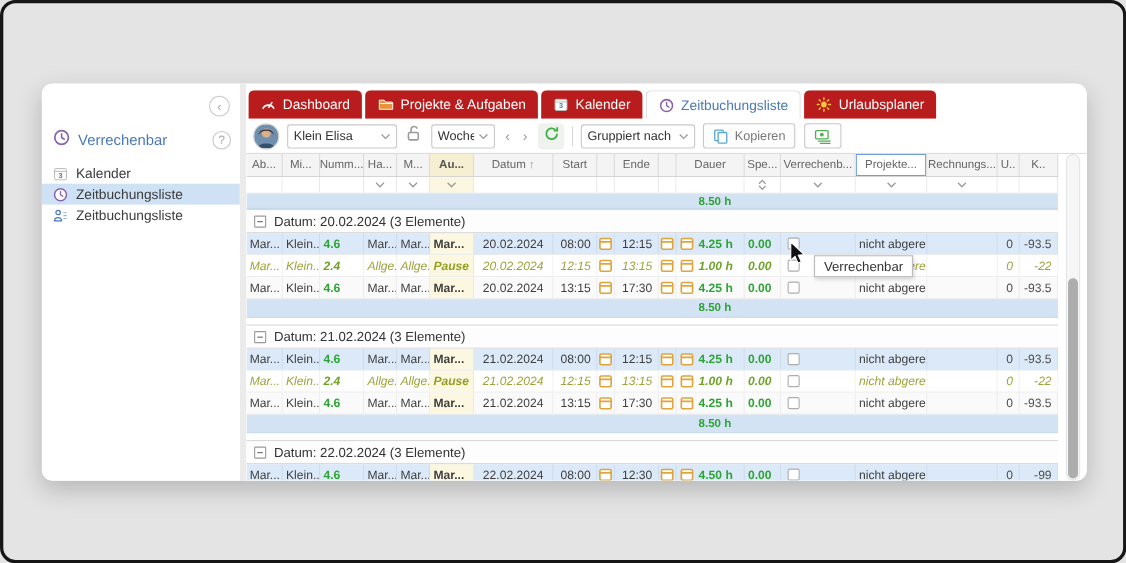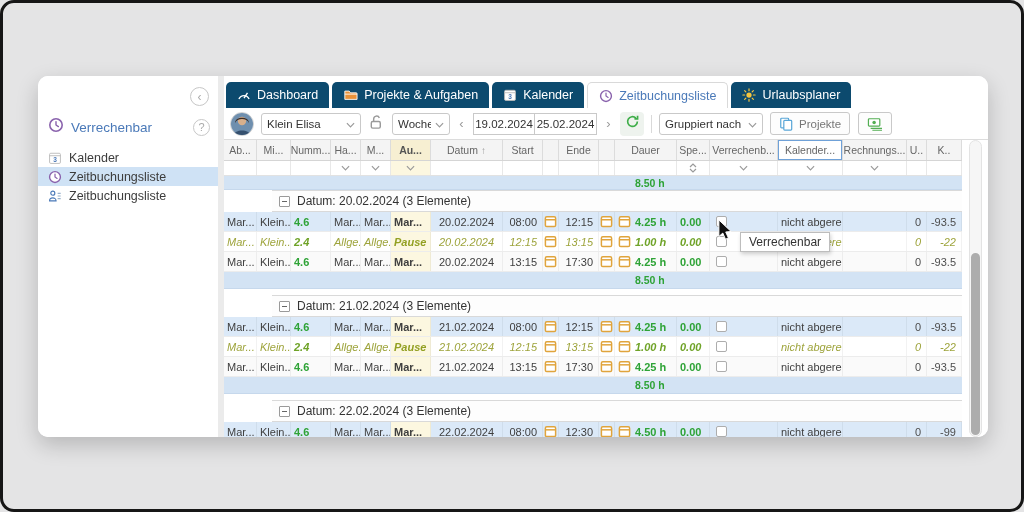--- a/index.html
+++ b/index.html
@@ -25,21 +25,21 @@
   .help-btn { width:17px; height:17px; border:1px solid #c7c7c7; border-radius:50%; color:#aaa;
               font-size:11px; display:flex; align-items:center; justify-content:center; background:#fff; }
   .sb-items { position:absolute; top:72px; left:0; right:0; }
   .sb-item { display:flex; align-items:center; gap:7px; height:19px; padding-left:10px;
              font-size:12.5px; color:#3c3c3c; cursor:pointer; }
   .sb-item.active { background:#cfe2f5; }
   .sb-item svg { flex:none; }
 
   
   .tabbar { display:flex; gap:3px; height:26px; padding-left:2px; overflow:hidden; }
-  .tab { display:flex; align-items:center; gap:6px; padding:0 11px; background:#0c4a6e; color:#fff;
+  .tab { display:flex; align-items:center; gap:6px; padding:0 11px; background:#b91c1c; color:#fff;
          font-size:12.5px; border-radius:5px 5px 0 0; white-space:nowrap; cursor:pointer; flex:none; }
   .tab.active { background:#fff; color:#4a79b8; border:1px solid #d9d9d9; border-bottom:none; }
 
   
   .toolbar { display:flex; align-items:center; height:32px; padding-left:6px; gap:7px;
              border-bottom:1px solid #dcdcdc; overflow:hidden; width:841px; }
   .avatar { width:24px; height:24px; border-radius:50%; overflow:hidden; flex:none; border:1px solid #d0d0d0; }
   .sel { display:flex; align-items:center; height:22px; border:1px solid #c9c9c9; border-radius:3px;
          background:#fff; font-size:11.5px; color:#333; padding:0 5px; gap:4px; cursor:pointer; flex:none; }
   .sel .lbl { flex:1; overflow:hidden; white-space:nowrap; }
@@ -67,21 +67,21 @@
   .gf-row { height:15px; background:#fdfdfd; border-bottom:1px solid #e2e2e2; }
   .fcell { display:flex; align-items:center; justify-content:center; border-right:1px solid #e8e8e8;
            background:#fff; cursor:pointer; flex:none; }
   .fcell.accent { background:#fcf7e0; }
   .gbody { height:261px; overflow:hidden; width:738px; }
   .sumrow { height:17px; background:#d3e3f4; border-bottom:1px solid #c6d8ec; display:flex; align-items:center; }
   .sumrow.partial { height:14px; }
   .sumrow span { padding-left:411px; font-size:10.5px; font-weight:bold; color:#2ea336; white-space:nowrap; }
   .spacer { height:6px; background:#fff; }
   .grouphdr { height:22px; display:flex; align-items:center; gap:7px; padding-left:7px; background:#fdfdfd;
-              border-top:1px solid #d9d9d9; border-bottom:1px solid #d9d9d9; font-size:12px; color:#333;margin-left:48px; }
+              border-top:1px solid #d9d9d9; border-bottom:1px solid #d9d9d9; font-size:12px; color:#333; }
   .collapse-box { width:11px; height:11px; border:1px solid #9a9a9a; border-radius:1px; position:relative;
                   background:#fff; cursor:pointer; flex:none; }
   .collapse-box::after { content:""; position:absolute; left:2px; right:2px; top:4px; height:1px; background:#666; }
   .row { height:20px; border-bottom:1px solid #ececec; font-size:11px; color:#3e3e3e; cursor:pointer; }
   .row.highlight { background:#dbe9f8; }
   .row.plain { background:#fafafa; }
   .row.pause { background:#fff; color:#9ea43c; font-style:italic; }
   .cell { display:flex; align-items:center; border-right:1px solid rgba(0,0,0,.05); overflow:hidden;
           white-space:nowrap; padding:0 3px; flex:none; }
   .cell.al { justify-content:flex-start; }
@@ -247,24 +247,20 @@
               <path d="M6 8.5V5.8a3.1 3.1 0 0 1 6-1.1" fill="none" stroke="#9a9a9a" stroke-width="1.5"></path>
             </svg>
         </span>
         <div class="sel" style="width:58px">
           <span class="lbl">Woche</span>
           <span><svg width="9" height="6" viewBox="0 0 10 6">
                 <path d="M1 1l4 4 4-4" stroke="#9a9a9a" fill="none" stroke-width="1.3"></path>
               </svg></span>
         </div>
         <span class="nav-chev">‹</span>
-        <div class="date-pair">
-          <input class="date-input" readonly="" value="19.02.2024" style="">
-          <input class="date-input" readonly="" value="25.02.2024" style="">
-        </div>
         <span class="nav-chev">›</span>
         <div class="refresh-btn">
           <span><svg width="15" height="15" viewBox="0 0 16 16">
                 <path d="M13.2 8a5.2 5.2 0 1 1-1.6-3.7" fill="none" stroke="#3fae49" stroke-width="1.8"></path>
                 <path d="M13.4 1.8v3.3h-3.3" fill="none" stroke="#3fae49" stroke-width="1.8"></path>
               </svg></span>
         </div>
         <div class="tb-div"></div>
         <div class="sel" style="width:104px">
           <span class="lbl">Gruppiert nach D</span>
@@ -273,21 +269,21 @@
               </svg></span>
         </div>
         <span id="tb-buttons" style="display:flex;gap:8px">
             <div class="btn">
               <span style="display: inline-flex;">
                 <svg width="14" height="15" viewBox="0 0 16 16">
                   <rect x="2" y="2" width="9" height="11" rx="1" fill="#fff" stroke="#5aa7d8" stroke-width="1.4"></rect>
                   <rect x="5.5" y="4.5" width="9" height="11" rx="1" fill="#fff" stroke="#5aa7d8" stroke-width="1.4"></rect>
                 </svg>
               </span>
-              <span>Projekte</span>
+              <span>Kopieren</span>
             </div>
             <div class="btn">
               <span style="display: inline-flex;">
                 <svg width="16" height="14" viewBox="0 0 18 16">
                   <rect x="1.5" y="2" width="13" height="8.5" rx="1" fill="#fff" stroke="#53ae53" stroke-width="1.4"></rect>
                   <circle cx="8" cy="6.2" r="2" fill="#53ae53"></circle>
                   <path d="M4 13h13M6 15.2h11" stroke="#53ae53" stroke-width="1.3" fill="none"></path>
                 </svg>
               </span>
             </div>
@@ -334,21 +330,21 @@
             <div class="hcell" style="width: 62px;">
               <span>Dauer</span>
             </div>
             <div class="hcell" style="width: 33px;">
               <span>Spe...</span>
             </div>
             <div class="hcell" style="width: 68px;">
               <span>Verrechenb...</span>
             </div>
             <div class="hcell focused" style="width: 65px;">
-              <span>Kalender...</span>
+              <span>Projekte...</span>
             </div>
             <div class="hcell" style="width: 64px;">
               <span>Rechnungs...</span>
             </div>
             <div class="hcell" style="width: 20px;">
               <span>U..</span>
             </div>
             <div class="hcell" style="width: 35px;">
               <span>K..</span>
             </div>

